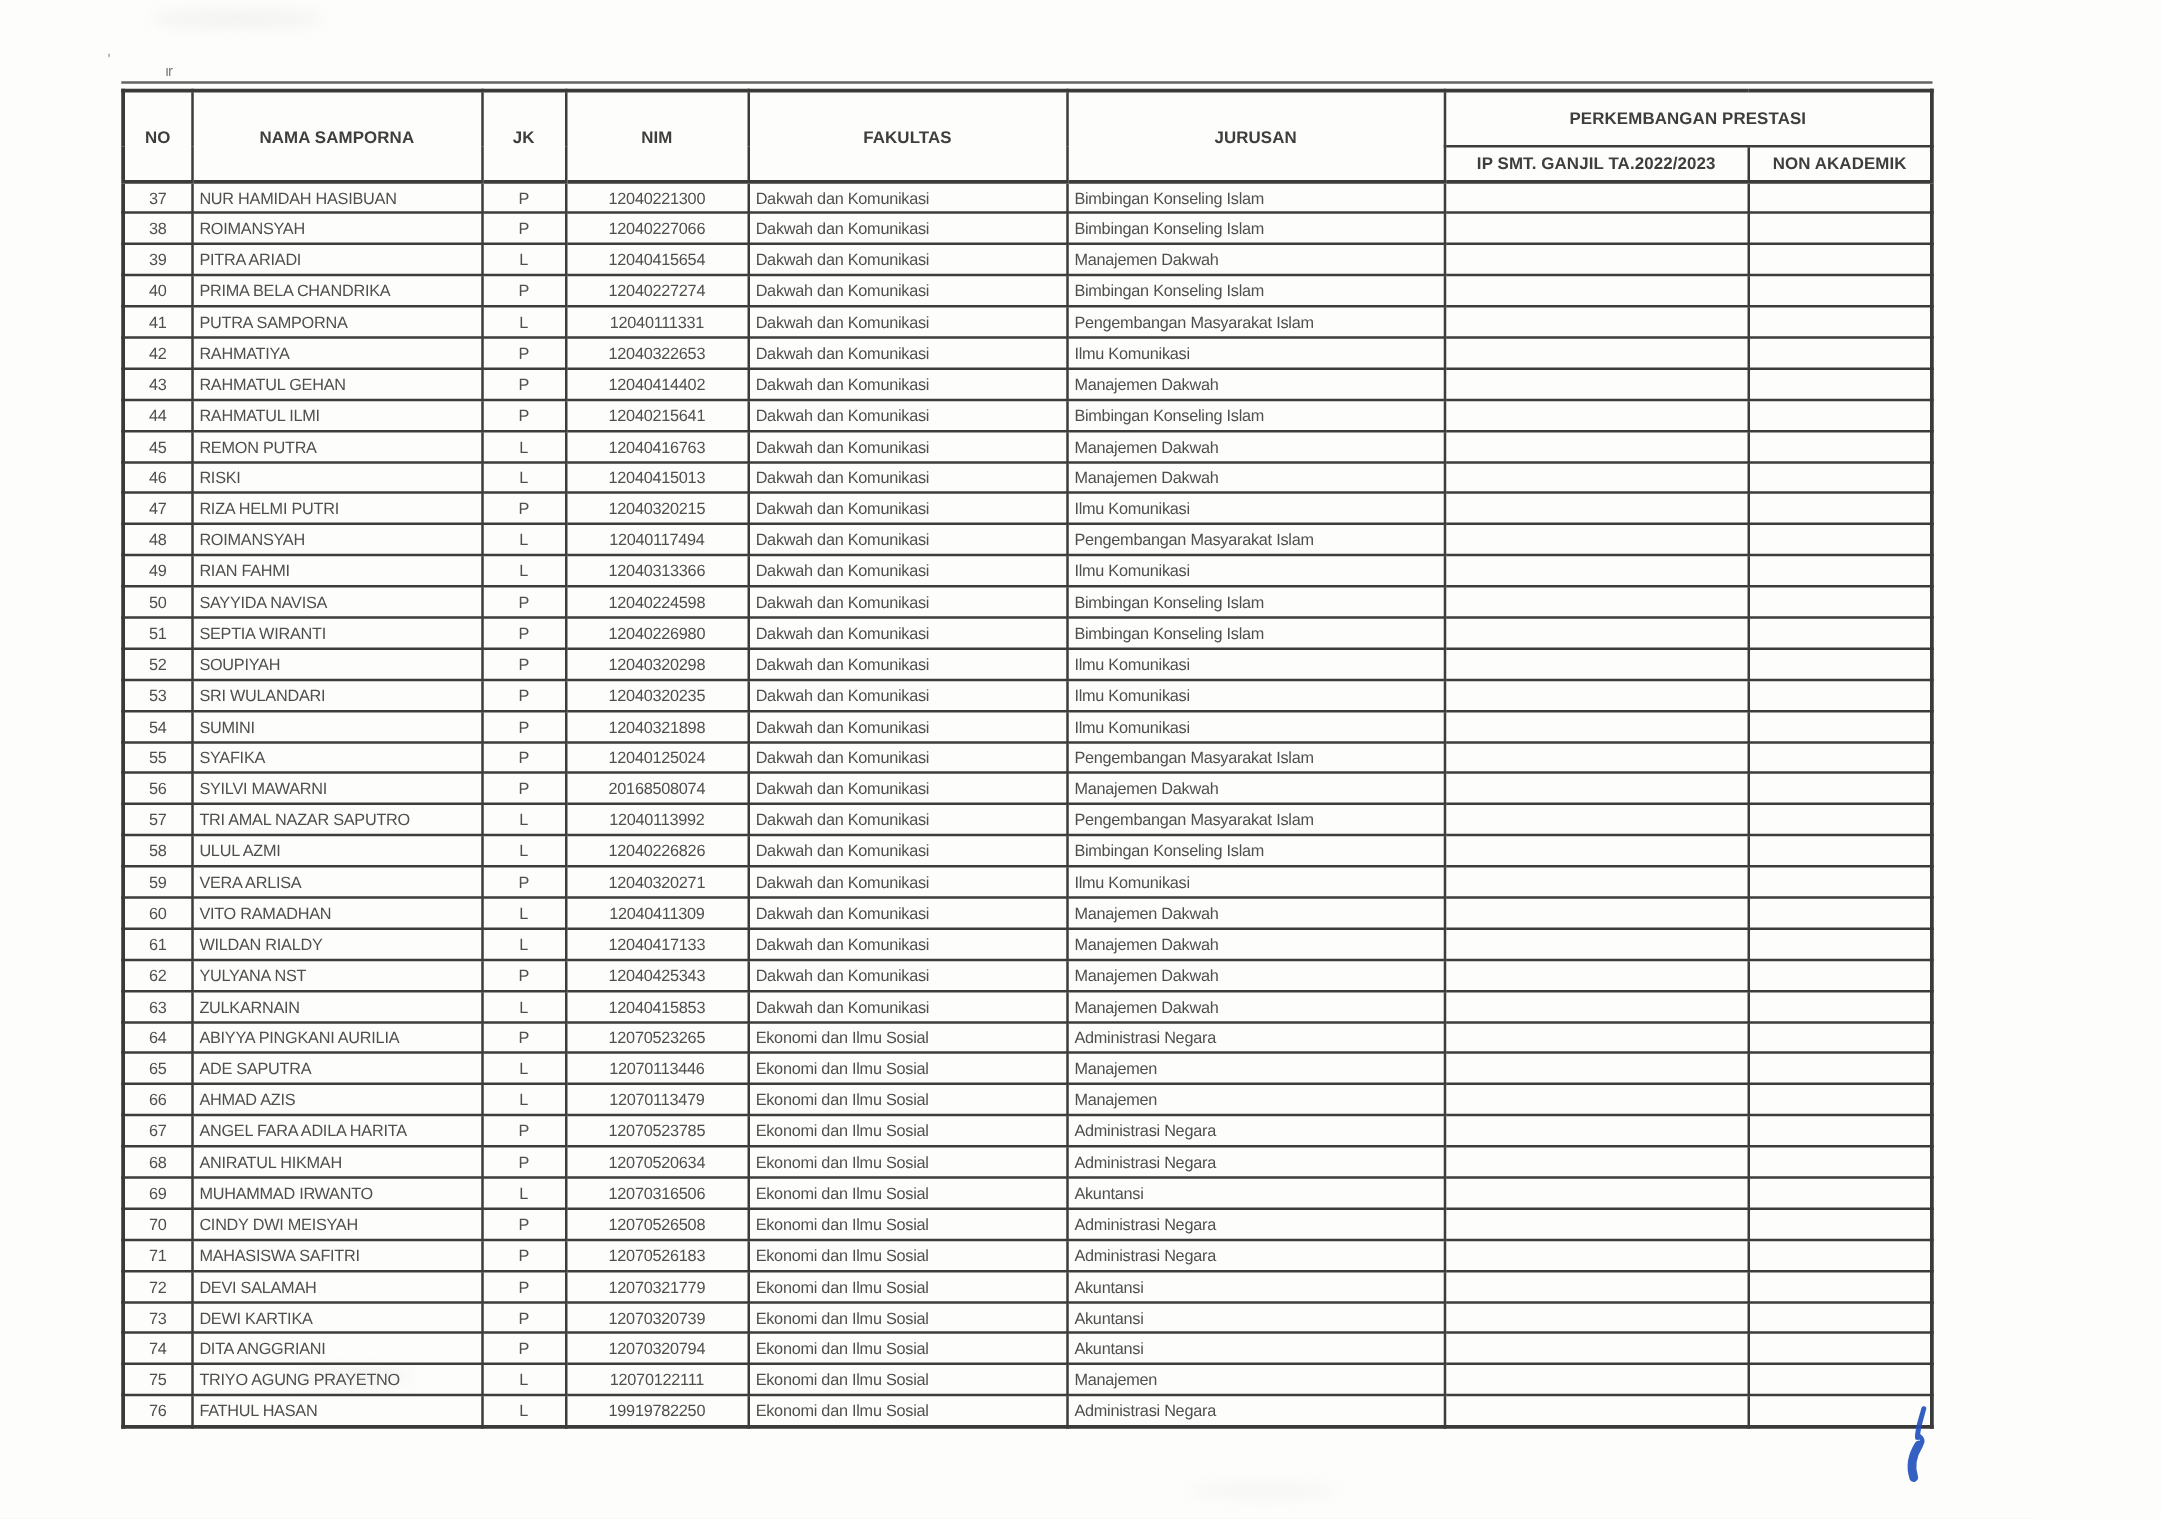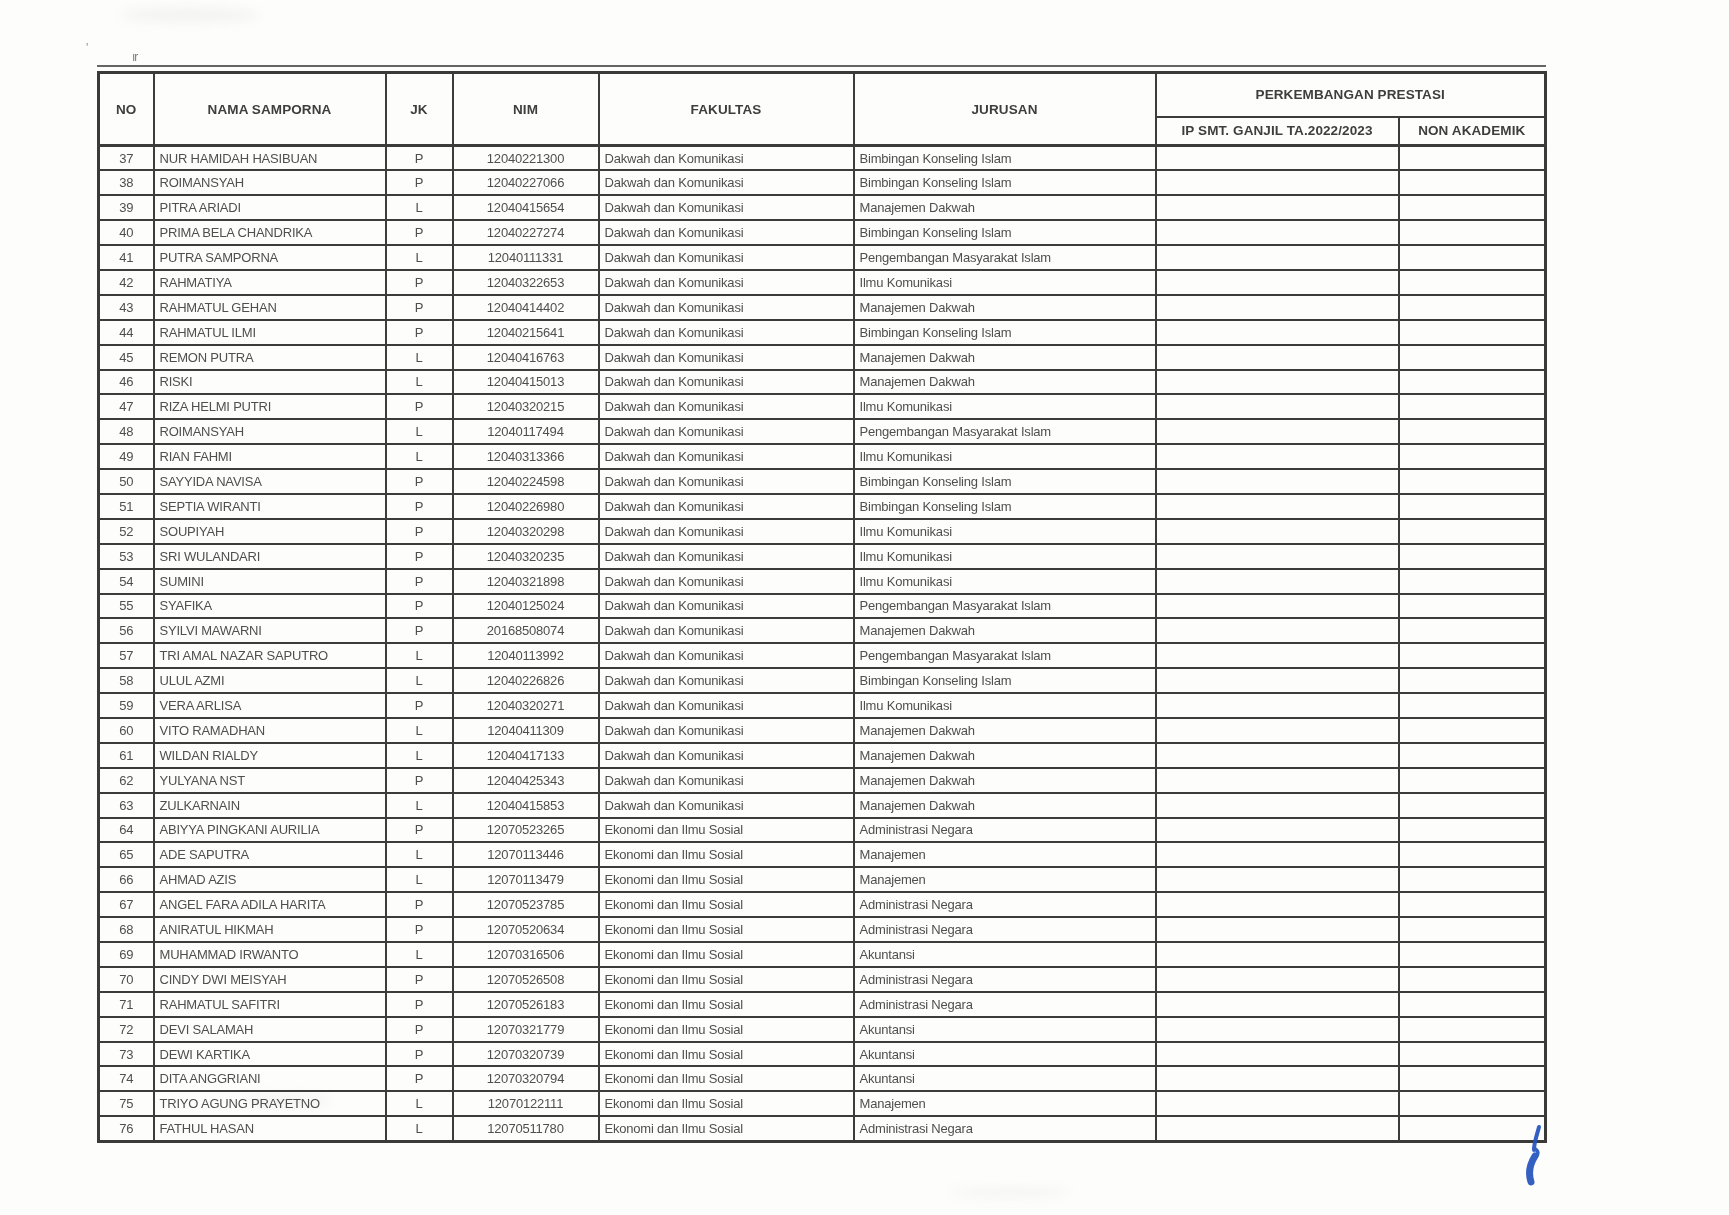--- a/index.html
+++ b/index.html
@@ -442,21 +442,21 @@
     <td class="c-nama">CINDY DWI MEISYAH</td>
     <td class="c-jk">P</td>
     <td class="c-nim">12070526508</td>
     <td class="c-fak">Ekonomi dan Ilmu Sosial</td>
     <td class="c-jur">Administrasi Negara</td>
     <td class="c-ip"></td>
     <td class="c-non"></td>
   </tr>
           <tr>
     <td class="c-no">71</td>
-    <td class="c-nama">RAHMATUL SAFITRI</td>
+    <td class="c-nama">MAHASISWA SAFITRI</td>
     <td class="c-jk">P</td>
     <td class="c-nim">12070526183</td>
     <td class="c-fak">Ekonomi dan Ilmu Sosial</td>
     <td class="c-jur">Administrasi Negara</td>
     <td class="c-ip"></td>
     <td class="c-non"></td>
   </tr>
           <tr>
     <td class="c-no">72</td>
     <td class="c-nama">DEVI SALAMAH</td>
@@ -494,21 +494,21 @@
     <td class="c-nim">12070122111</td>
     <td class="c-fak">Ekonomi dan Ilmu Sosial</td>
     <td class="c-jur">Manajemen</td>
     <td class="c-ip"></td>
     <td class="c-non"></td>
   </tr>
           <tr>
     <td class="c-no">76</td>
     <td class="c-nama">FATHUL HASAN</td>
     <td class="c-jk">L</td>
-    <td class="c-nim">12070511780</td>
+    <td class="c-nim">19919782250</td>
     <td class="c-fak">Ekonomi dan Ilmu Sosial</td>
     <td class="c-jur">Administrasi Negara</td>
     <td class="c-ip"></td>
     <td class="c-non"></td>
   </tr>
         </tbody>
     </table>
   </div>
 
   <svg class="pen-mark" viewBox="0 0 34 66" xmlns="http://www.w3.org/2000/svg">

